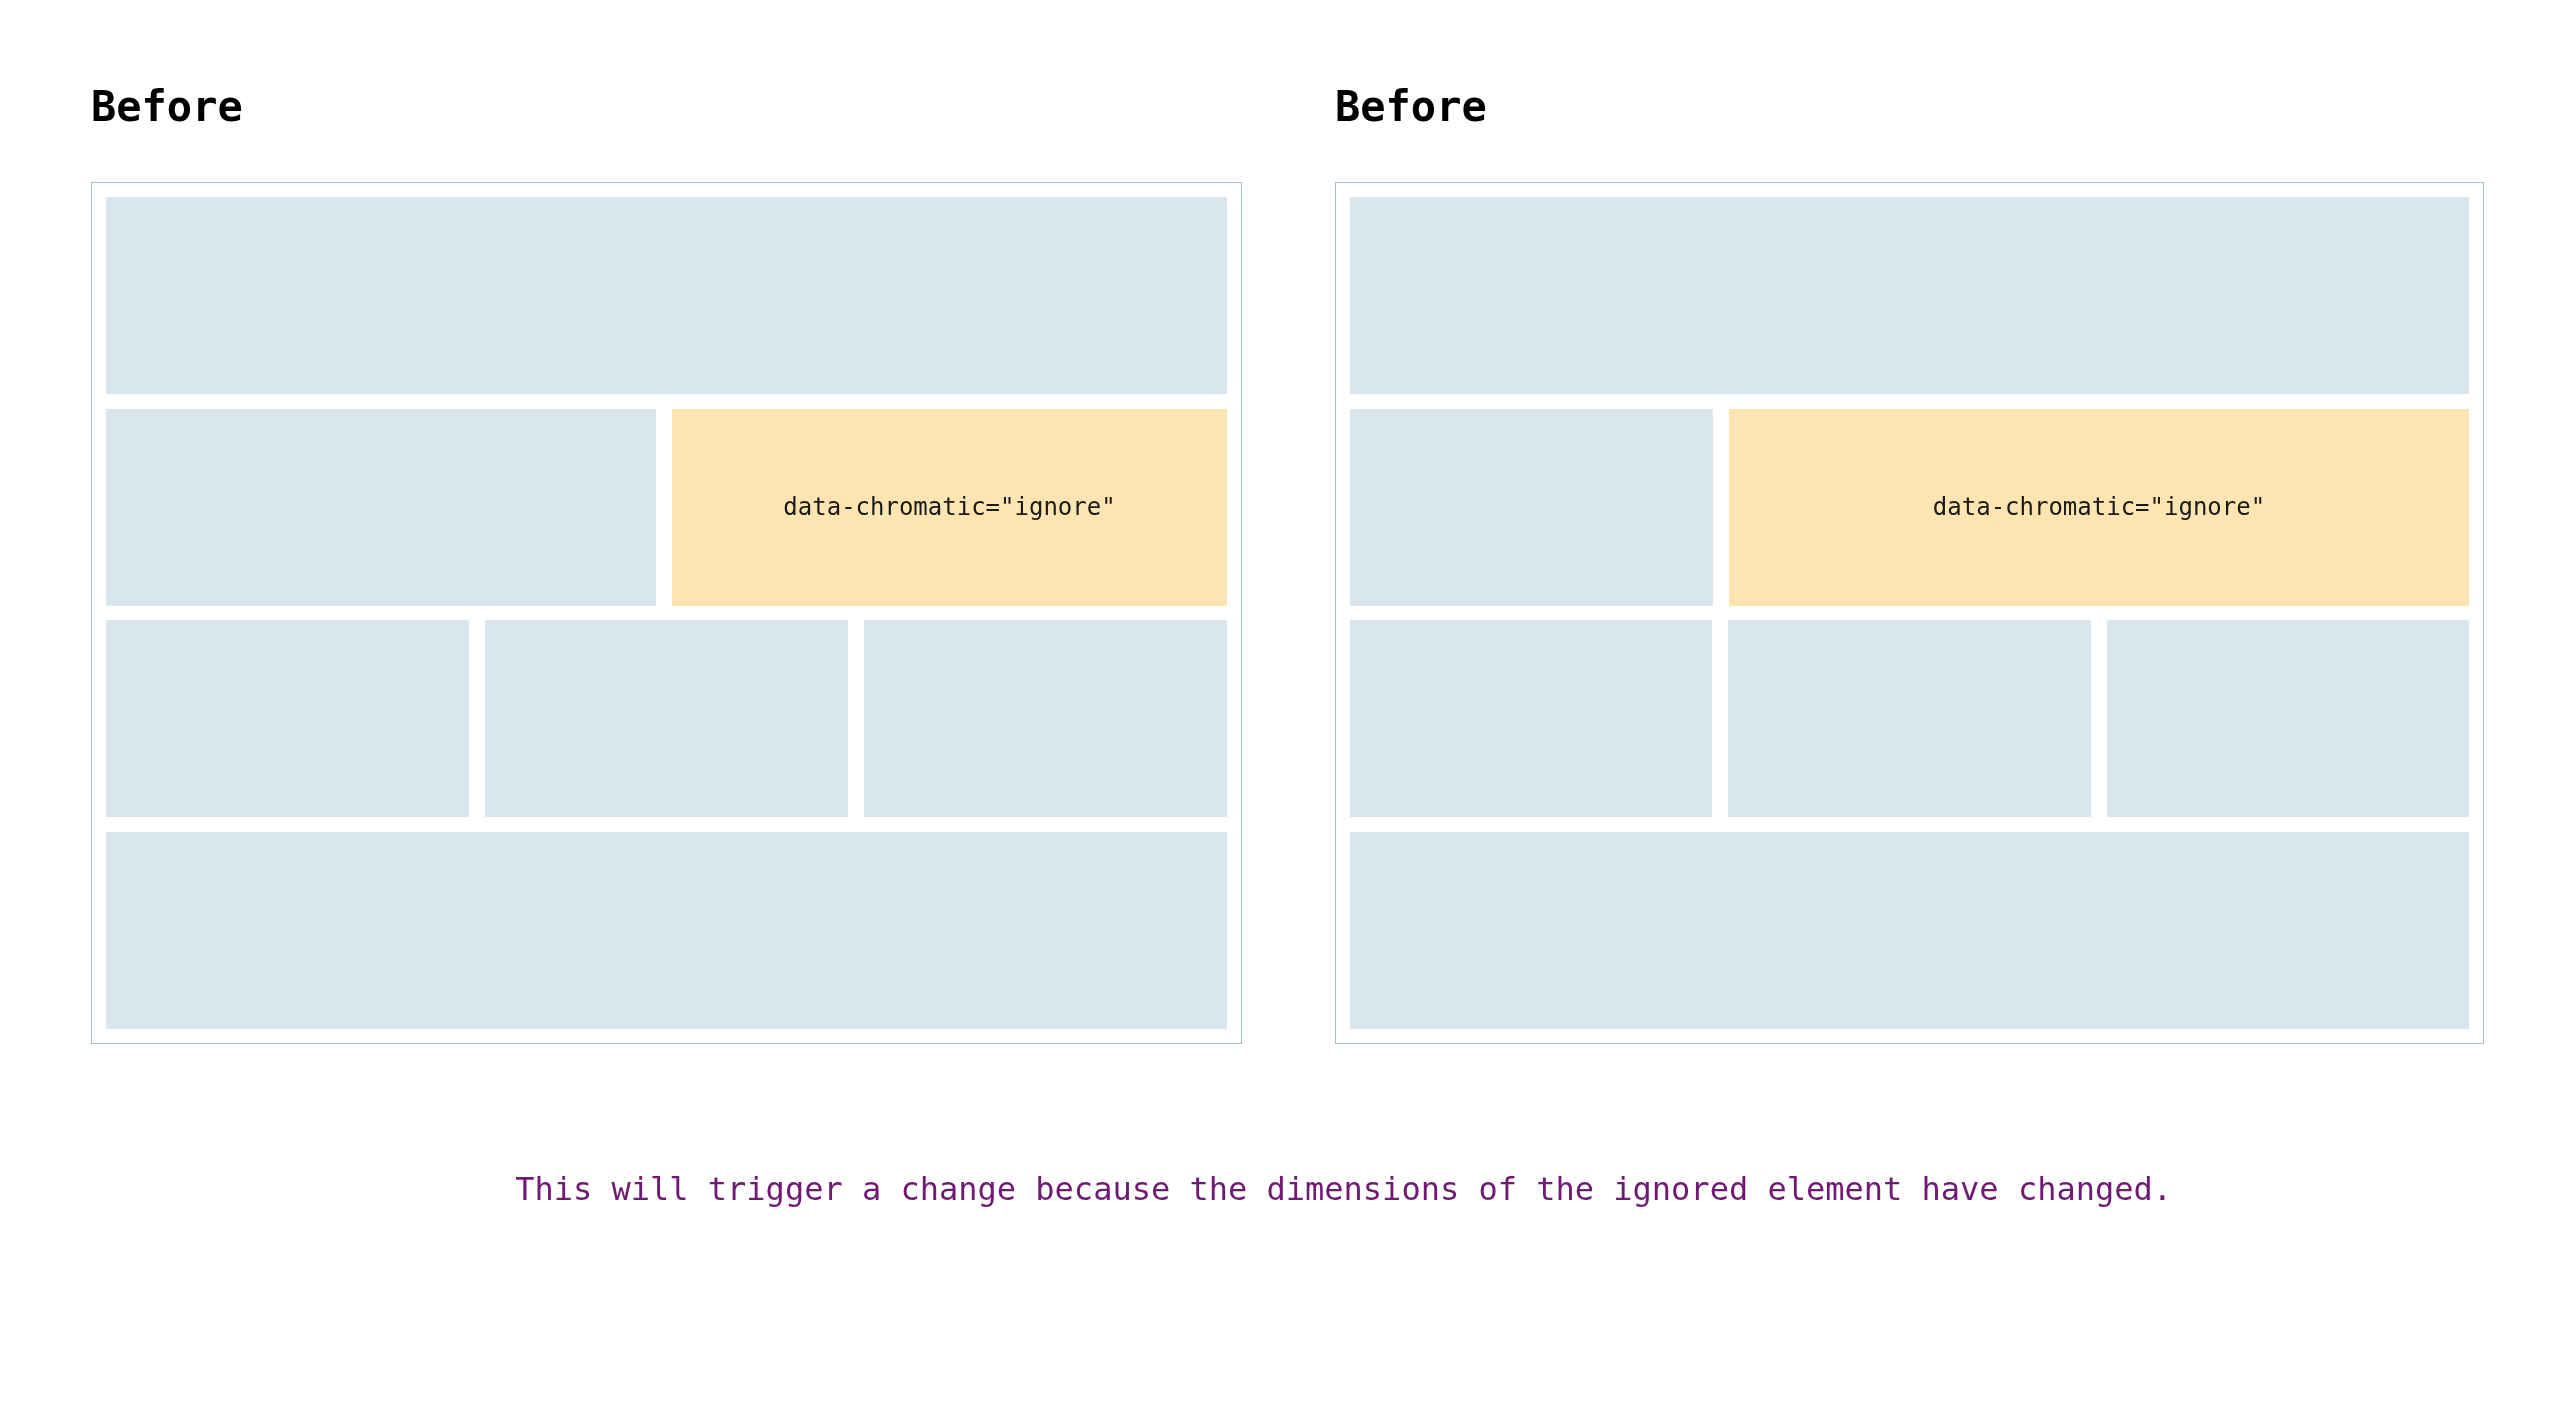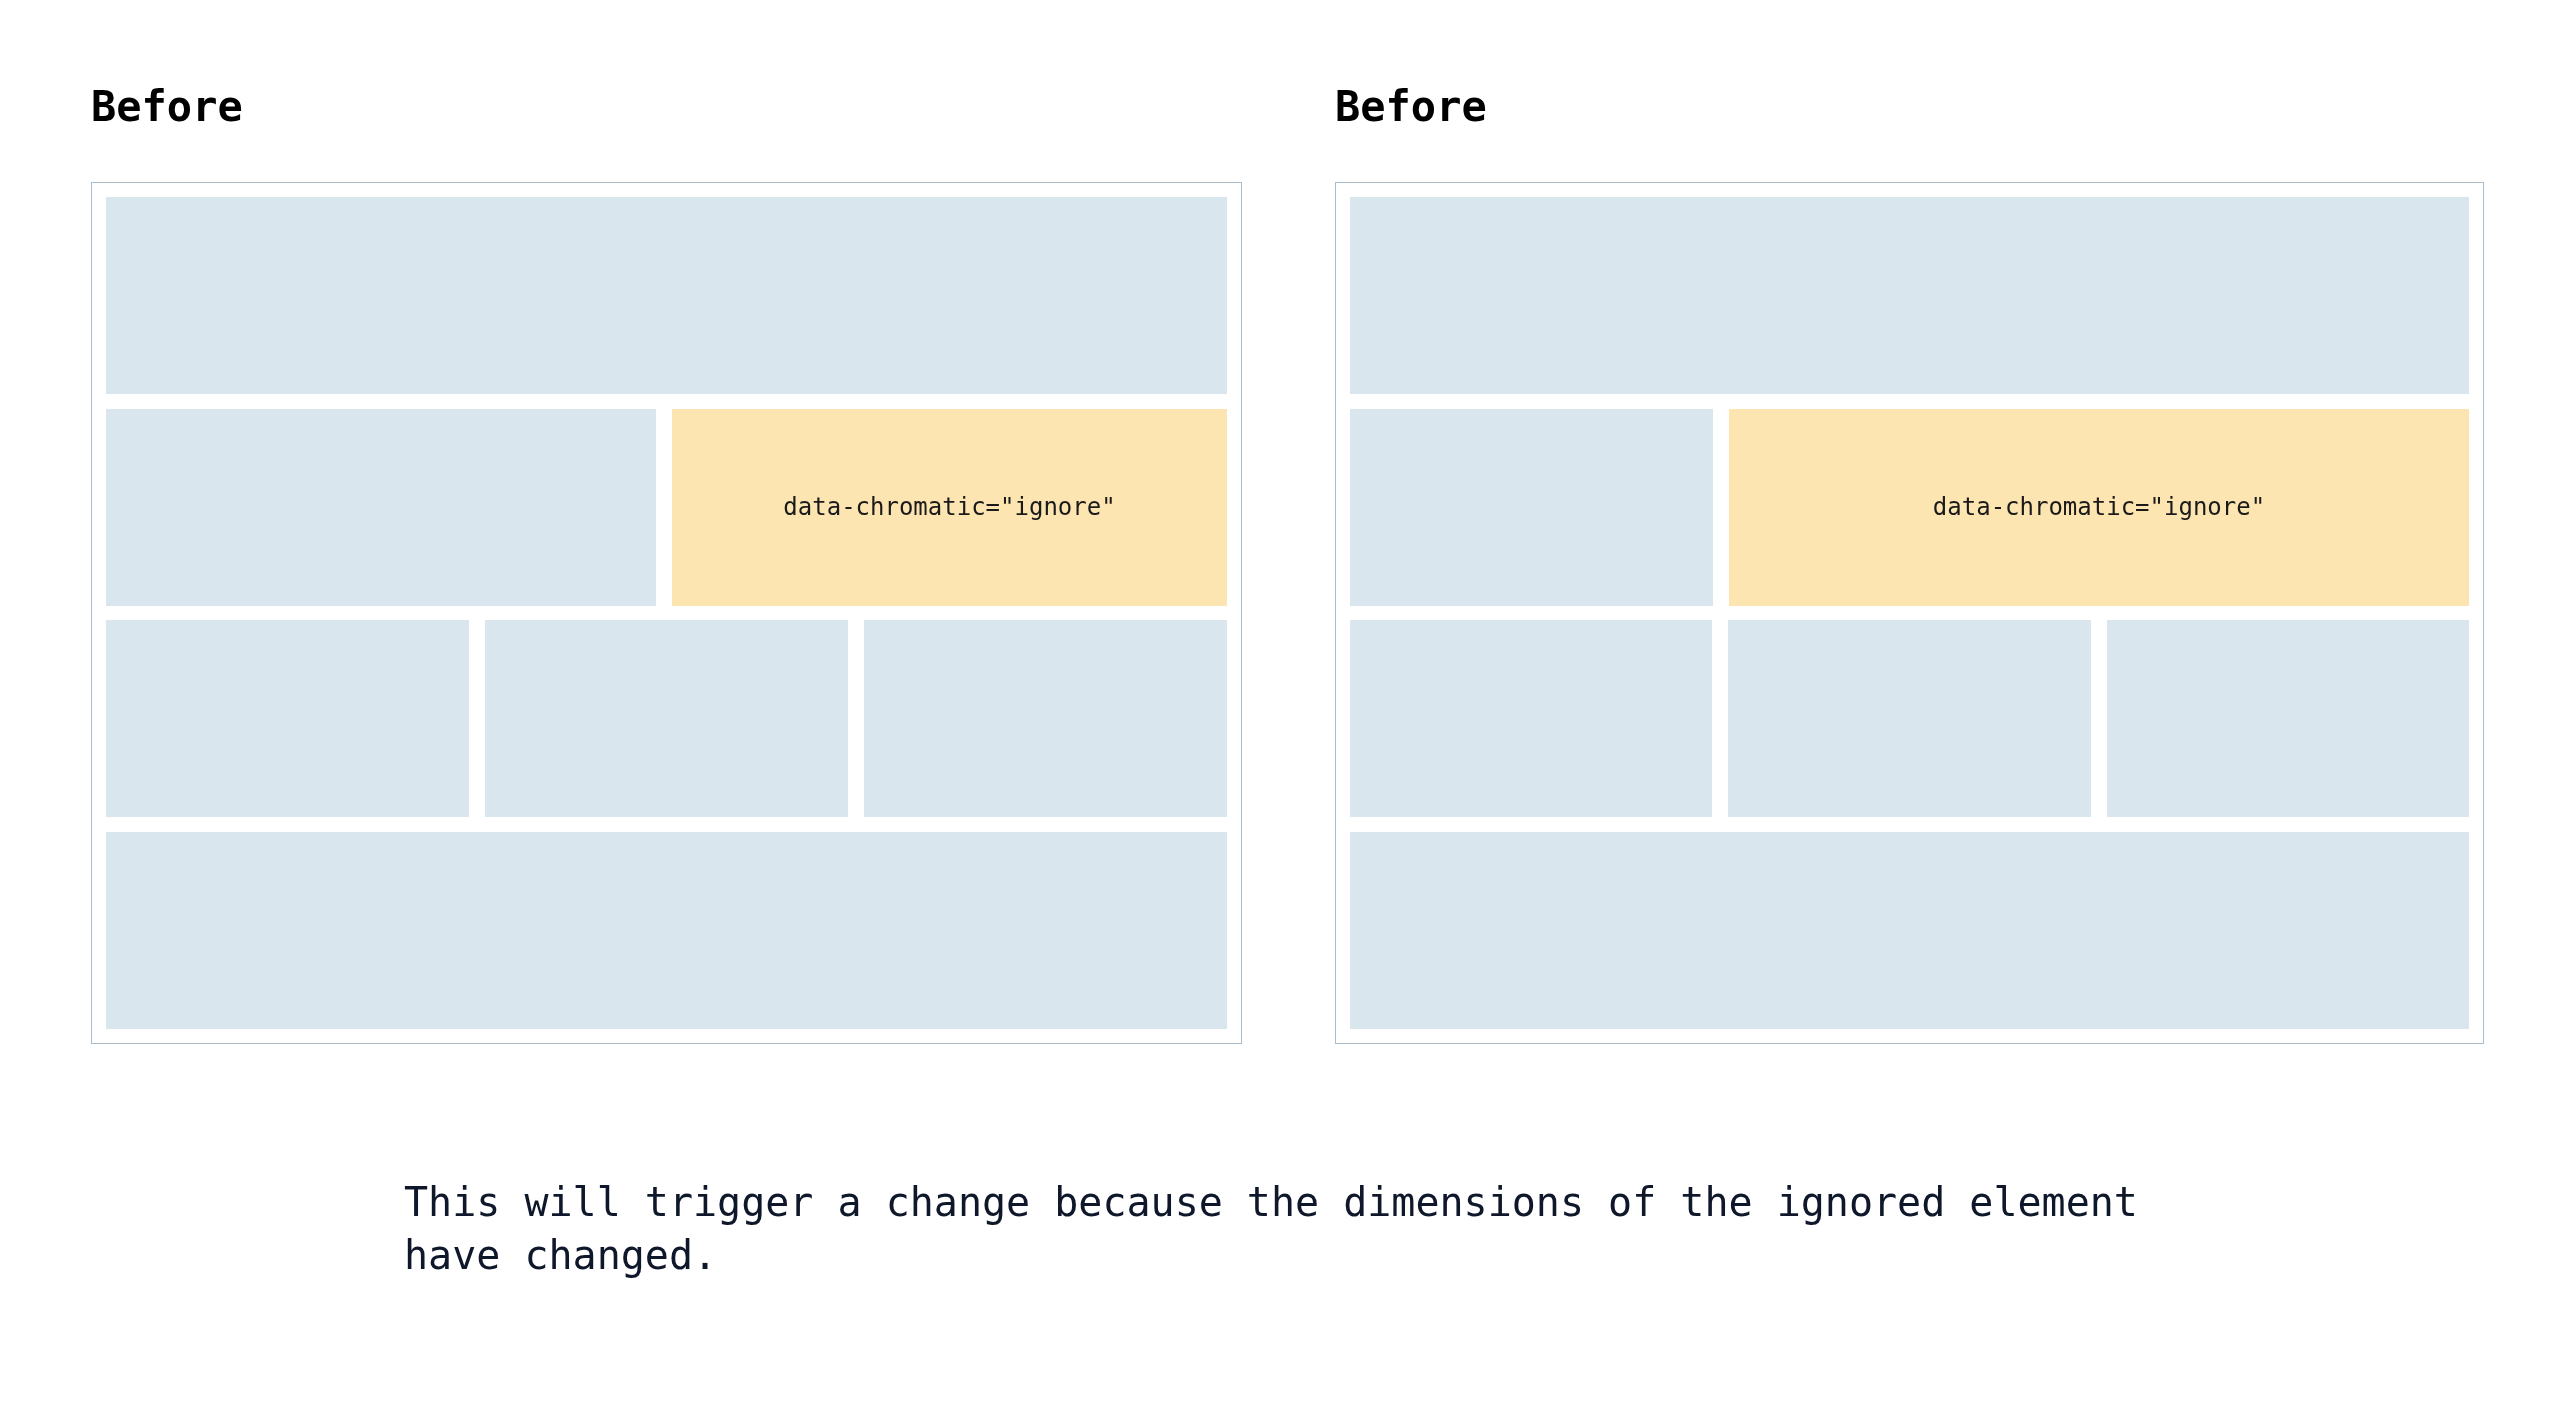--- a/index.html
+++ b/index.html
@@ -105,25 +105,25 @@
     white-space: nowrap;
   }
 
   
   .caption {
     position: absolute;
     left: 50%;
     transform: translateX(-50%);
     top: 1136px;
     width: 1768px;
-    text-align: left;
+    text-align: right;
     font-family: "DejaVu Sans Mono", "Liberation Mono", monospace;
-    font-size: 40px;
+    font-size: 32px;
     line-height: 1.32;
-    color: #0f172a;
+    color: #701a75;
     letter-spacing: 0px;
   }
 </style>
 </head>
 <body>
 
 <div class="stage">
 
   <div class="column before">
 

